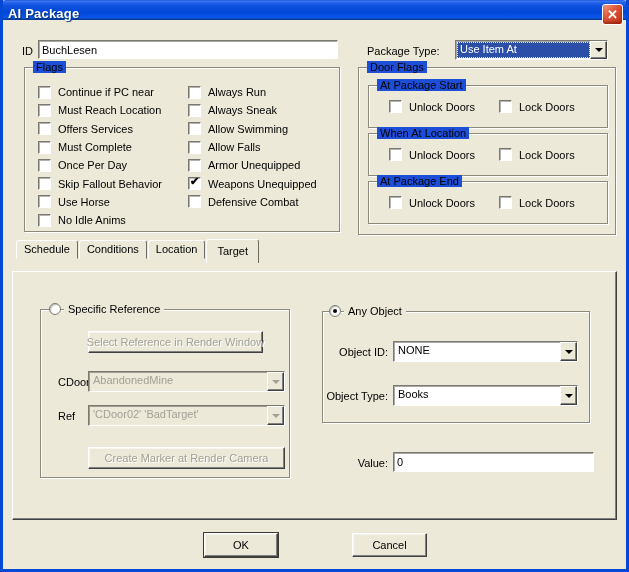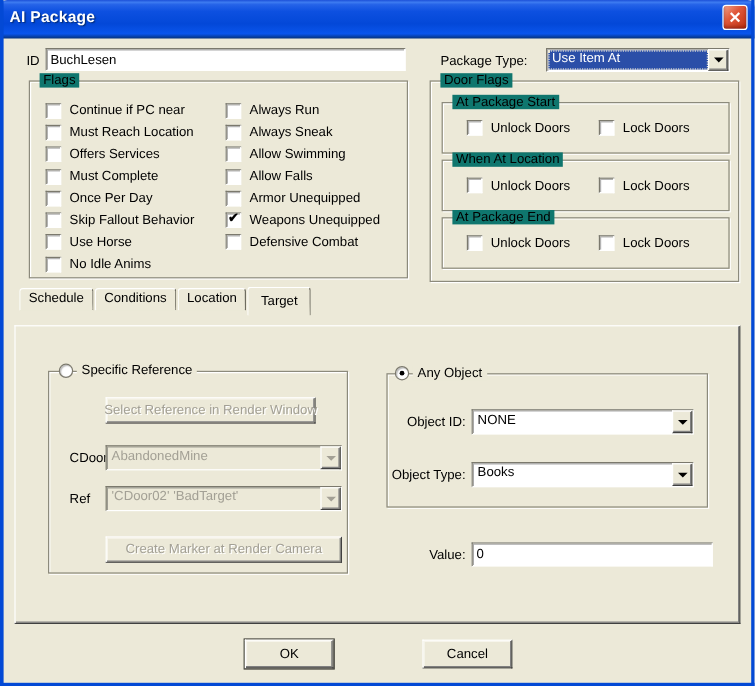--- a/index.html
+++ b/index.html
@@ -6,21 +6,21 @@
   html,body { background:#ffffff; }
   .window {
     position: relative; width: 629px; height: 572px;
     background: #ECE9D8; overflow: hidden;
   }
   .win-border {
     position: absolute; inset: 0; pointer-events: none; z-index: 60;
     border: 3px solid #0349D5; border-top: none;
   }
   .titlebar {
-    position: absolute; left: 0; top: 0; width: 629px; height: 32px; z-index: 55;
+    position: absolute; left: 0; top: 0; width: 629px; height: 20px; z-index: 55;
     border-radius: 6px 6px 0 0;
     background: linear-gradient(180deg,#1C50D8 0%,#3D7BF0 6%,#2563E8 12%,#0D50E0 30%,#0348D8 62%,#0A55EC 88%,#06337E 100%);
     padding-left: 48px;
   }
   .title-text {
     position: absolute; left: 8px; top: 6px; color: #fff; font-weight: bold;
     font-size: 13px; text-shadow: 1px 1px 1px #042B74; letter-spacing: .2px;
   }
   .closebtn {
     position: absolute; right: 6px; top: 4px; width: 21px; height: 21px;
@@ -30,21 +30,21 @@
     box-shadow: inset 0 -2px 3px rgba(120,20,0,.6);
   }
   .closebtn span { color: #fff; font-size: 13px; font-weight: bold; line-height: 1; }
   .lbl { position: absolute; font-size: 11px; color: #000; white-space: nowrap; }
   .edit {
     position: absolute; background: #fff; font-size: 11px; padding: 2px 3px;
     border: 1px solid; border-color: #7B796D #FFF #FFF #7B796D;
     box-shadow: inset 1px 1px 0 rgba(64,64,64,.45); outline: none; color: #000;
   }
   .group { position: absolute; border: 1px solid #8C8A7C; box-shadow: inset 1px 1px 0 #fff, 1px 1px 0 #fff; }
-  .group-legend { position: absolute; top: -7px; left: 8px; background: #0f766e; padding: 0 3px; font-size: 11px; white-space: nowrap; }
+  .group-legend { position: absolute; top: -7px; left: 8px; background: #1d4ed8; padding: 0 3px; font-size: 11px; white-space: nowrap; }
   .cb {
     width: 13px; height: 13px; background: #fff; flex: none; position: relative;
     border: 1px solid; border-color: #7B796D #FFF #FFF #7B796D;
     box-shadow: inset 1px 1px 0 rgba(64,64,64,.4);
   }
   .cb.checked::after { content: "\2714"; position: absolute; left: 1px; top: -3px; font-size: 11px; font-weight: bold; color: #000; }
   .flagrow { display: flex; align-items: center; gap: 7px; font-size: 11px; white-space: nowrap; }
   .flagcol { position: absolute; display: grid; grid-auto-rows: 18.3px; align-items: center; }
   .doorsub { position: absolute; border: 1px solid #8C8A7C; box-shadow: inset 1px 1px 0 #fff, 1px 1px 0 #fff; width: 240px; height: 43px; left: 9px; }
   .doorrow { position: absolute; top: 14px; display: flex; align-items: center; gap: 7px; font-size: 11px; white-space: nowrap; }

